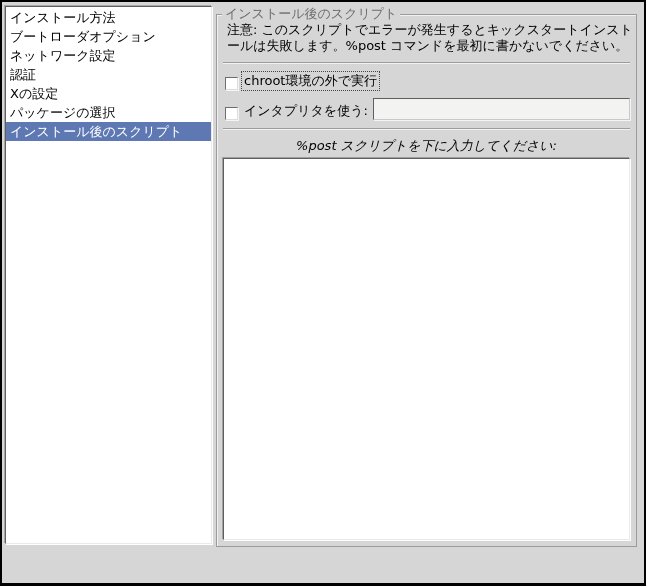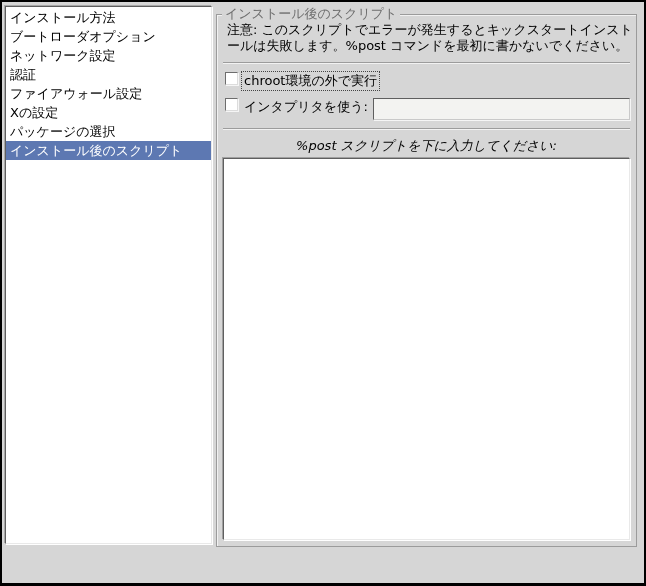--- a/index.html
+++ b/index.html
@@ -81,21 +81,21 @@
   .note { margin-left: 4px; line-height: 16px; }
   .note div { white-space: nowrap; }
   .hsep {
     height: 2px;
     border-top: 1px solid #9c9c9c;
     border-bottom: 1px solid #f2f2f2;
     margin-top: 8px;
   }
   .check-row {
     display: flex;
-    align-items: flex-start;
+    align-items: flex-end;
     margin: 8px 0 0 2px;
   }
   .checkbox {
     width: 13px; height: 13px;
     flex: 0 0 13px;
     background: #fff;
     border: 1px solid;
     border-color: #6d6d6d #dcdcdc #dcdcdc #6d6d6d;
     box-shadow: 1px 1px 0 #f5f5f5;
     margin-right: 4px;
@@ -135,21 +135,20 @@
 <div class="window">
 
 
   <div class="content">
 
     <div class="category-list sunken">
         <div class="list-row">インストール方法</div>
         <div class="list-row">ブートローダオプション</div>
         <div class="list-row">ネットワーク設定</div>
         <div class="list-row">認証</div>
-        <div class="list-row">ファイアウォール設定</div>
         <div class="list-row">Xの設定</div>
         <div class="list-row">パッケージの選択</div>
         <div class="list-row selected" style="background: rgb(93, 120, 178); color: rgb(255, 255, 255);">インストール後のスクリプト</div>
       </div>
 
     <div class="frame">
       <span class="frame-label" style="color: rgb(110, 110, 110);">インストール後のスクリプト</span>
       <div class="frame-body">
 
         <div class="note">

